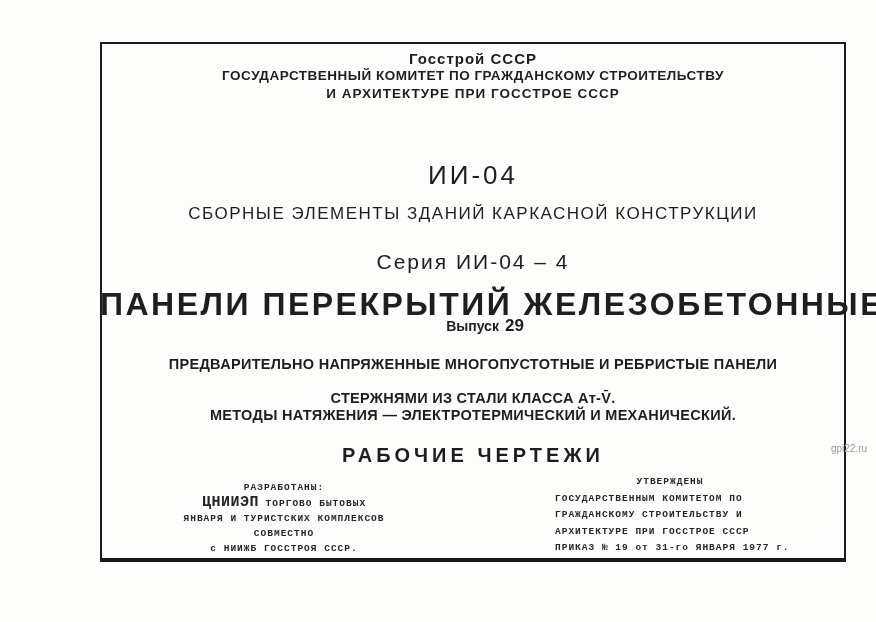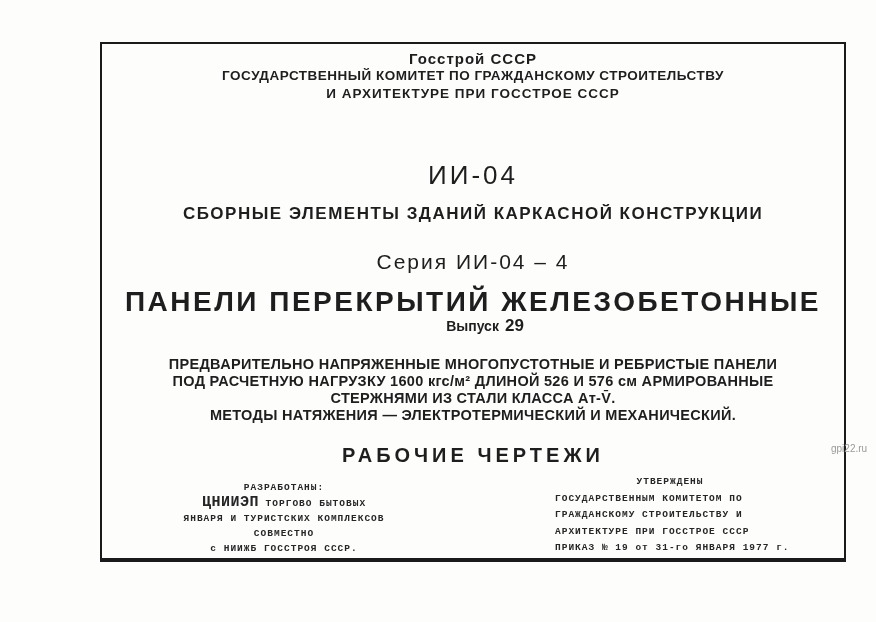--- a/index.html
+++ b/index.html
@@ -41,23 +41,23 @@
     width: 100%;
     text-align: center;
     white-space: nowrap;
     color: #1e1e1e;
   }
   .org1 { top: 8px;  font-size: 15px; letter-spacing: 1px; font-weight: 600; }
   .org2 { top: 26px; font-size: 13.5px; letter-spacing: 0.5px; font-weight: 600; }
   .org3 { top: 44px; font-size: 13.5px; letter-spacing: 1px; font-weight: 600; }
   .series-title { top: 80px; font-size: 12.5px; letter-spacing: 1.2px; font-weight: 600; }
   .index { top: 118px; font-size: 26px; letter-spacing: 3px; font-weight: 500; }
-  .subtitle { top: 162px; font-size: 17px; letter-spacing: 1.5px; font-weight: 700; }
+  .subtitle { top: 162px; font-size: 17px; letter-spacing: 1.5px; font-weight: 400; }
   .series { top: 208px; font-size: 21px; letter-spacing: 2px; font-weight: 500; }
-  .main-title { top: 244px; font-size: 28px; letter-spacing: 2.5px; font-weight: 700; }
+  .main-title { top: 244px; font-size: 32px; letter-spacing: 2.5px; font-weight: 700; }
   .issue { top: 274px; font-size: 14px; font-weight: 600; margin-left: 12px; }
   .issue .num { font-size: 17px; font-weight: 800; margin-left: 6px; }
   .desc { font-size: 14.5px; font-weight: 600; letter-spacing: 0.3px; }
   .desc1 { top: 314px; }
   .desc2 { top: 331px; }
   .desc3 { top: 348px; }
   .desc4 { top: 365px; }
   .doc-type { top: 402px; font-size: 20px; letter-spacing: 4px; font-weight: 600; }
 
   .typed {
@@ -113,21 +113,20 @@
     <div class="line subtitle">СБОРНЫЕ  ЭЛЕМЕНТЫ  ЗДАНИЙ  КАРКАСНОЙ КОНСТРУКЦИИ</div>
     <div class="line series">Серия ИИ-04 – 4</div>
 
     <div class="line main-title">ПАНЕЛИ  ПЕРЕКРЫТИЙ  ЖЕЛЕЗОБЕТОННЫЕ</div>
 
     <div class="line issue">
       <span>Выпуск</span><span class="num">29</span>
     </div>
 
     <div class="line desc desc1">ПРЕДВАРИТЕЛЬНО НАПРЯЖЕННЫЕ МНОГОПУСТОТНЫЕ И РЕБРИСТЫЕ ПАНЕЛИ</div>
-    <div class="line desc desc2">ПОД РАСЧЕТНУЮ  НАГРУЗКУ 1600 кгс/м² ДЛИНОЙ 526 И 576 см АРМИРОВАННЫЕ</div>
     <div class="line desc desc3">СТЕРЖНЯМИ  ИЗ   СТАЛИ  КЛАССА Ат-V̄.</div>
     <div class="line desc desc4">МЕТОДЫ  НАТЯЖЕНИЯ — ЭЛЕКТРОТЕРМИЧЕСКИЙ И МЕХАНИЧЕСКИЙ.</div>
 
     <div class="line doc-type">РАБОЧИЕ  ЧЕРТЕЖИ</div>
 
     <div class="dev-block typed">
       <div class="t-line">РАЗРАБОТАНЫ:</div>
       <div class="t-line">
         <span class="abbr">ЦНИИЭП</span><span> ТОРГОВО  БЫТОВЫХ</span>
       </div>

